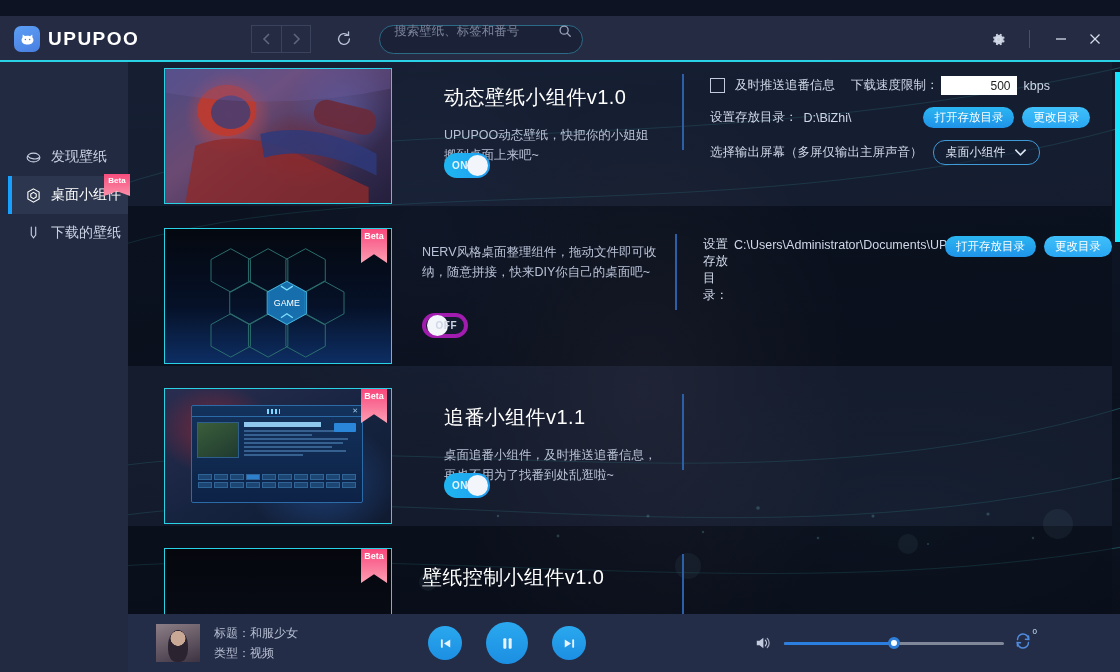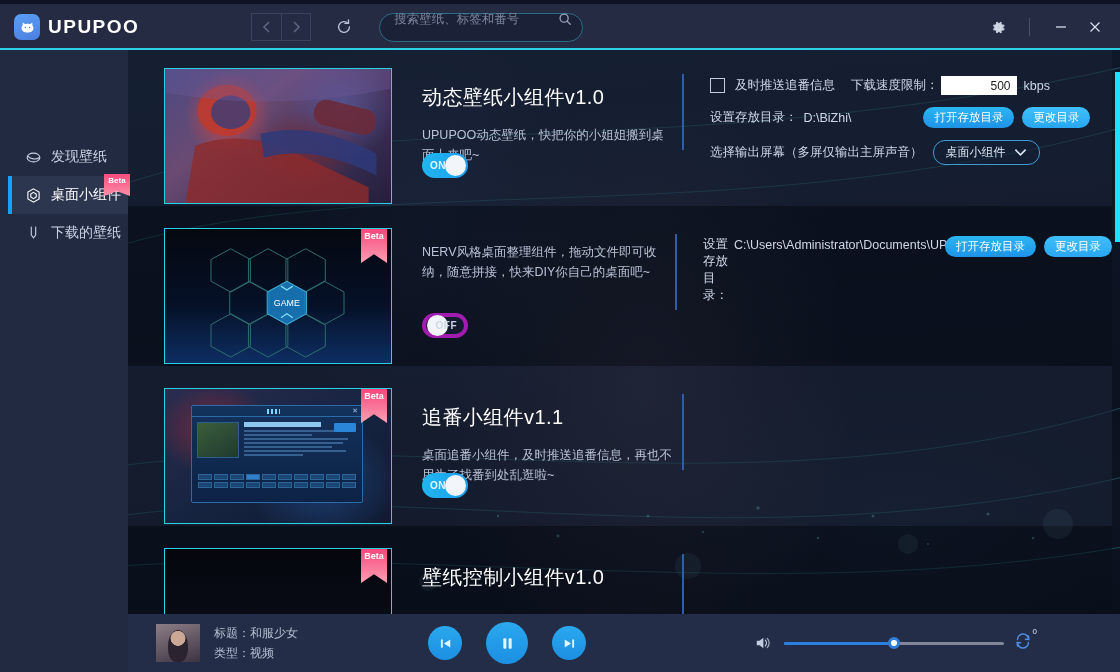--- a/index.html
+++ b/index.html
@@ -6,21 +6,21 @@
   html,body{ width:1120px; height:672px; overflow:hidden; }
   body{
     font-family:"Liberation Sans","DejaVu Sans",sans-serif;
     background:#0d1322; color:#dfe6f2;
     -webkit-font-smoothing:antialiased;
   }
   .app{ position:relative; width:1120px; height:672px; overflow:hidden; }
 
   
   .titlebar{
-    position:absolute; left:0; top:4px; width:1120px; height:46px;
+    position:absolute; left:0; top:16px; width:1120px; height:46px;
     background:#242b42; display:flex; align-items:center; z-index:30;
   }
   .titlebar::after{
     content:""; position:absolute; left:0; bottom:0; width:100%; height:2px;
     background:#2ad2e6;
   }
   .logo-wrap{ display:flex; align-items:center; margin-left:14px; gap:8px; }
   .logo-badge{
     width:26px; height:26px; border-radius:7px;
     background:linear-gradient(160deg,#5b9ef5,#4a7fe0);
@@ -102,21 +102,21 @@
       linear-gradient(175deg,#101a2c 0%,#0c1220 55%,#090e19 100%);
   }
   .bg-art svg{ position:absolute; inset:0; width:100%; height:100%; }
   .scroll-area{ position:absolute; inset:0 8px 58px 0; }
   .cards{ position:absolute; left:0; top:0; width:100%; }
 
   .card{
     position:relative; display:flex; padding:22px 0 22px 36px;
     height:160px;
   }
-  .card.odd{ background:rgba(28,36,56,.55); }
+  .card.odd{ background:rgba(28,36,56,.55);gap:22px; }
   .card.even{ background:rgba(10,14,26,.55); }
 
   .thumb{
     width:228px; height:136px; flex:0 0 228px; position:relative;
     border:1px solid #2ad2e6; overflow:hidden; background:#07101e;
   }
   .ribbon{
     position:absolute; right:4px; top:0; width:26px; height:34px;
     background:linear-gradient(180deg,#f8477c,#fca0b4);
     clip-path:polygon(0 0,100% 0,100% 100%,50% 74%,0 100%);

